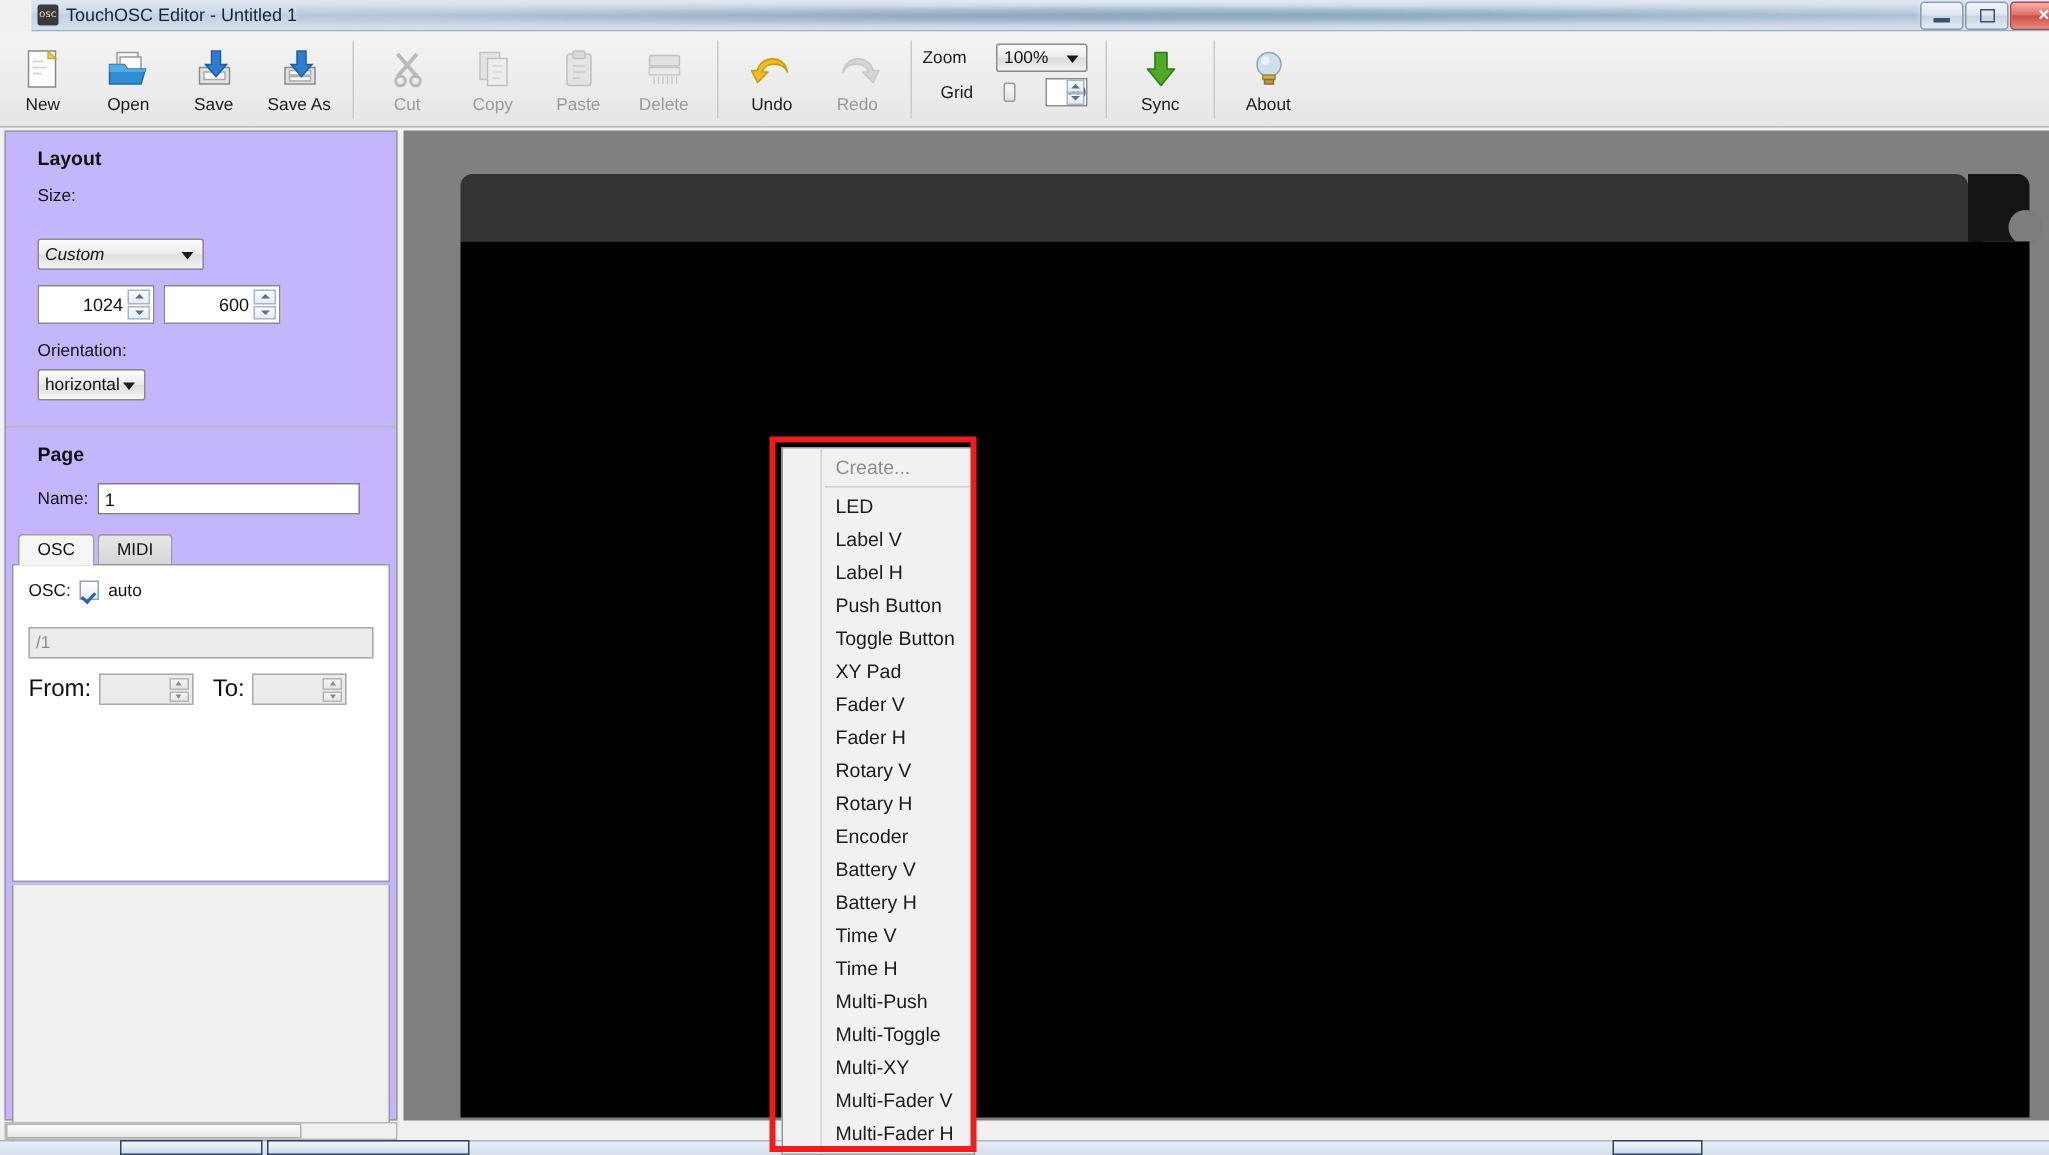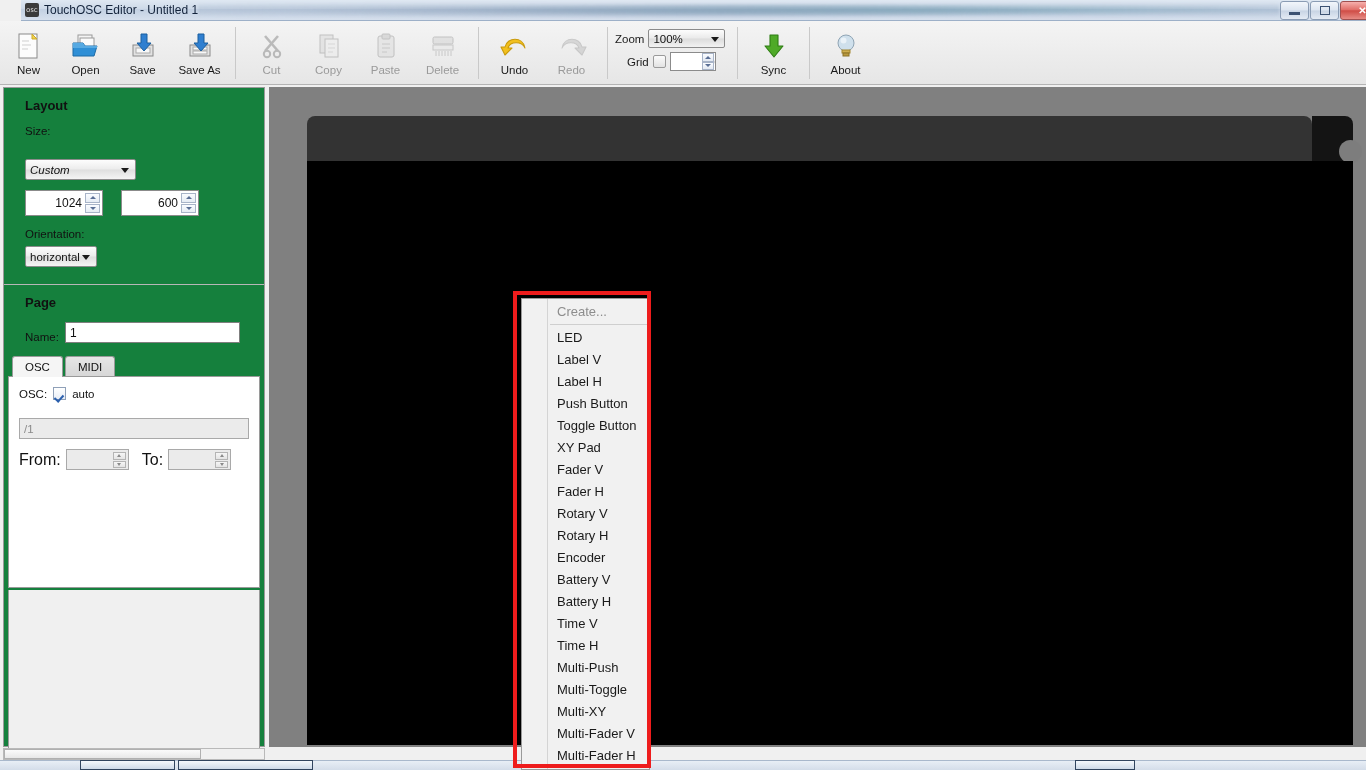--- a/index.html
+++ b/index.html
@@ -119,21 +119,21 @@
   }
 
   
   .zoomgroup {
     width: 110px;
     margin-top: 4px;
     display: flex;
     flex-direction: column;
     gap: 4px;
   }
-  .zrow { display: flex; align-items: center; gap: 4px; }
+  .zrow { display: flex; align-items: center; gap: 20px; }
   .zlabel { font-size: 11.5px; color: #1a1a1a; }
   .zoom-select {
     width: 88px; height: 19px;
     border: 1px solid #8b8b8b;
     border-radius: 2px;
     background: linear-gradient(to bottom, #fdfdfd 0%, #eaeaea 48%, #dcdcdc 52%, #f2f2f2 100%);
     display: flex; align-items: center;
     padding: 0 4px;
     font-size: 11.5px; color: #111;
     position: relative;
@@ -176,21 +176,21 @@
   }
   .au, .ad { width: 0; height: 0; border-left: 3px solid transparent; border-right: 3px solid transparent; }
   .au { border-bottom: 3.5px solid #5a6f95; }
   .ad { border-top: 3.5px solid #5a6f95; }
 
   
   .leftpanel {
     position: absolute;
     left: 3px; top: 87px;
     width: 262px; height: 660px;
-    background: #15803d;
+    background: #c4b5fd;
     border: 1px solid #9a9a9a;
   }
   .section-head {
     font-size: 13px;
     font-weight: bold;
     color: #111;
     padding: 10px 0 0 21px;
   }
   .sub-label {
     font-size: 11.5px;
@@ -232,21 +232,21 @@
     flex: 1;
     border: 1px solid #a8b4c8;
     background: linear-gradient(to bottom,#fafcff,#e6ecf4);
     display: flex; align-items: center; justify-content: center;
   }
 
   .panel-divider {
     height: 1px; background: #b7b7b7;
   }
 
-  .namerow { display:flex; align-items:flex-end; padding-left:21px; margin-top: 12px; gap: 6px; }
+  .namerow { display:flex; align-items:center; padding-left:21px; margin-top: 12px; gap: 6px; }
   .namerow .lb { font-size: 11.5px; color: #111; }
   .textinput {
     width: 175px; height: 21px;
     border: 1px solid #7f7f7f;
     background: #ffffff;
     font-size: 12px; color: #111;
     padding: 0 4px;
     display: flex; align-items: center;
   }
 
@@ -672,21 +672,21 @@
 
     <div style="height:196px;">
       <div class="section-head">Layout</div>
       <div class="sub-label">Size:</div>
       <div style="padding-left:21px;margin-top:22px;font-style:italic;">
         <div class="combo" style="width:111px;">
           <span>Custom</span>
           <span class="caret"></span>
         </div>
       </div>
-      <div style="display:flex;gap:18px;padding-left:21px;margin-top:10px;">
+      <div style="display:flex;gap:6px;padding-left:21px;margin-top:10px;">
         <div class="numbox">
           <div class="val">1024</div>
           <div class="arrows">
             <div>
                 <span class="au"></span>
               </div>
             <div>
                 <span class="ad"></span>
               </div>
           </div>

